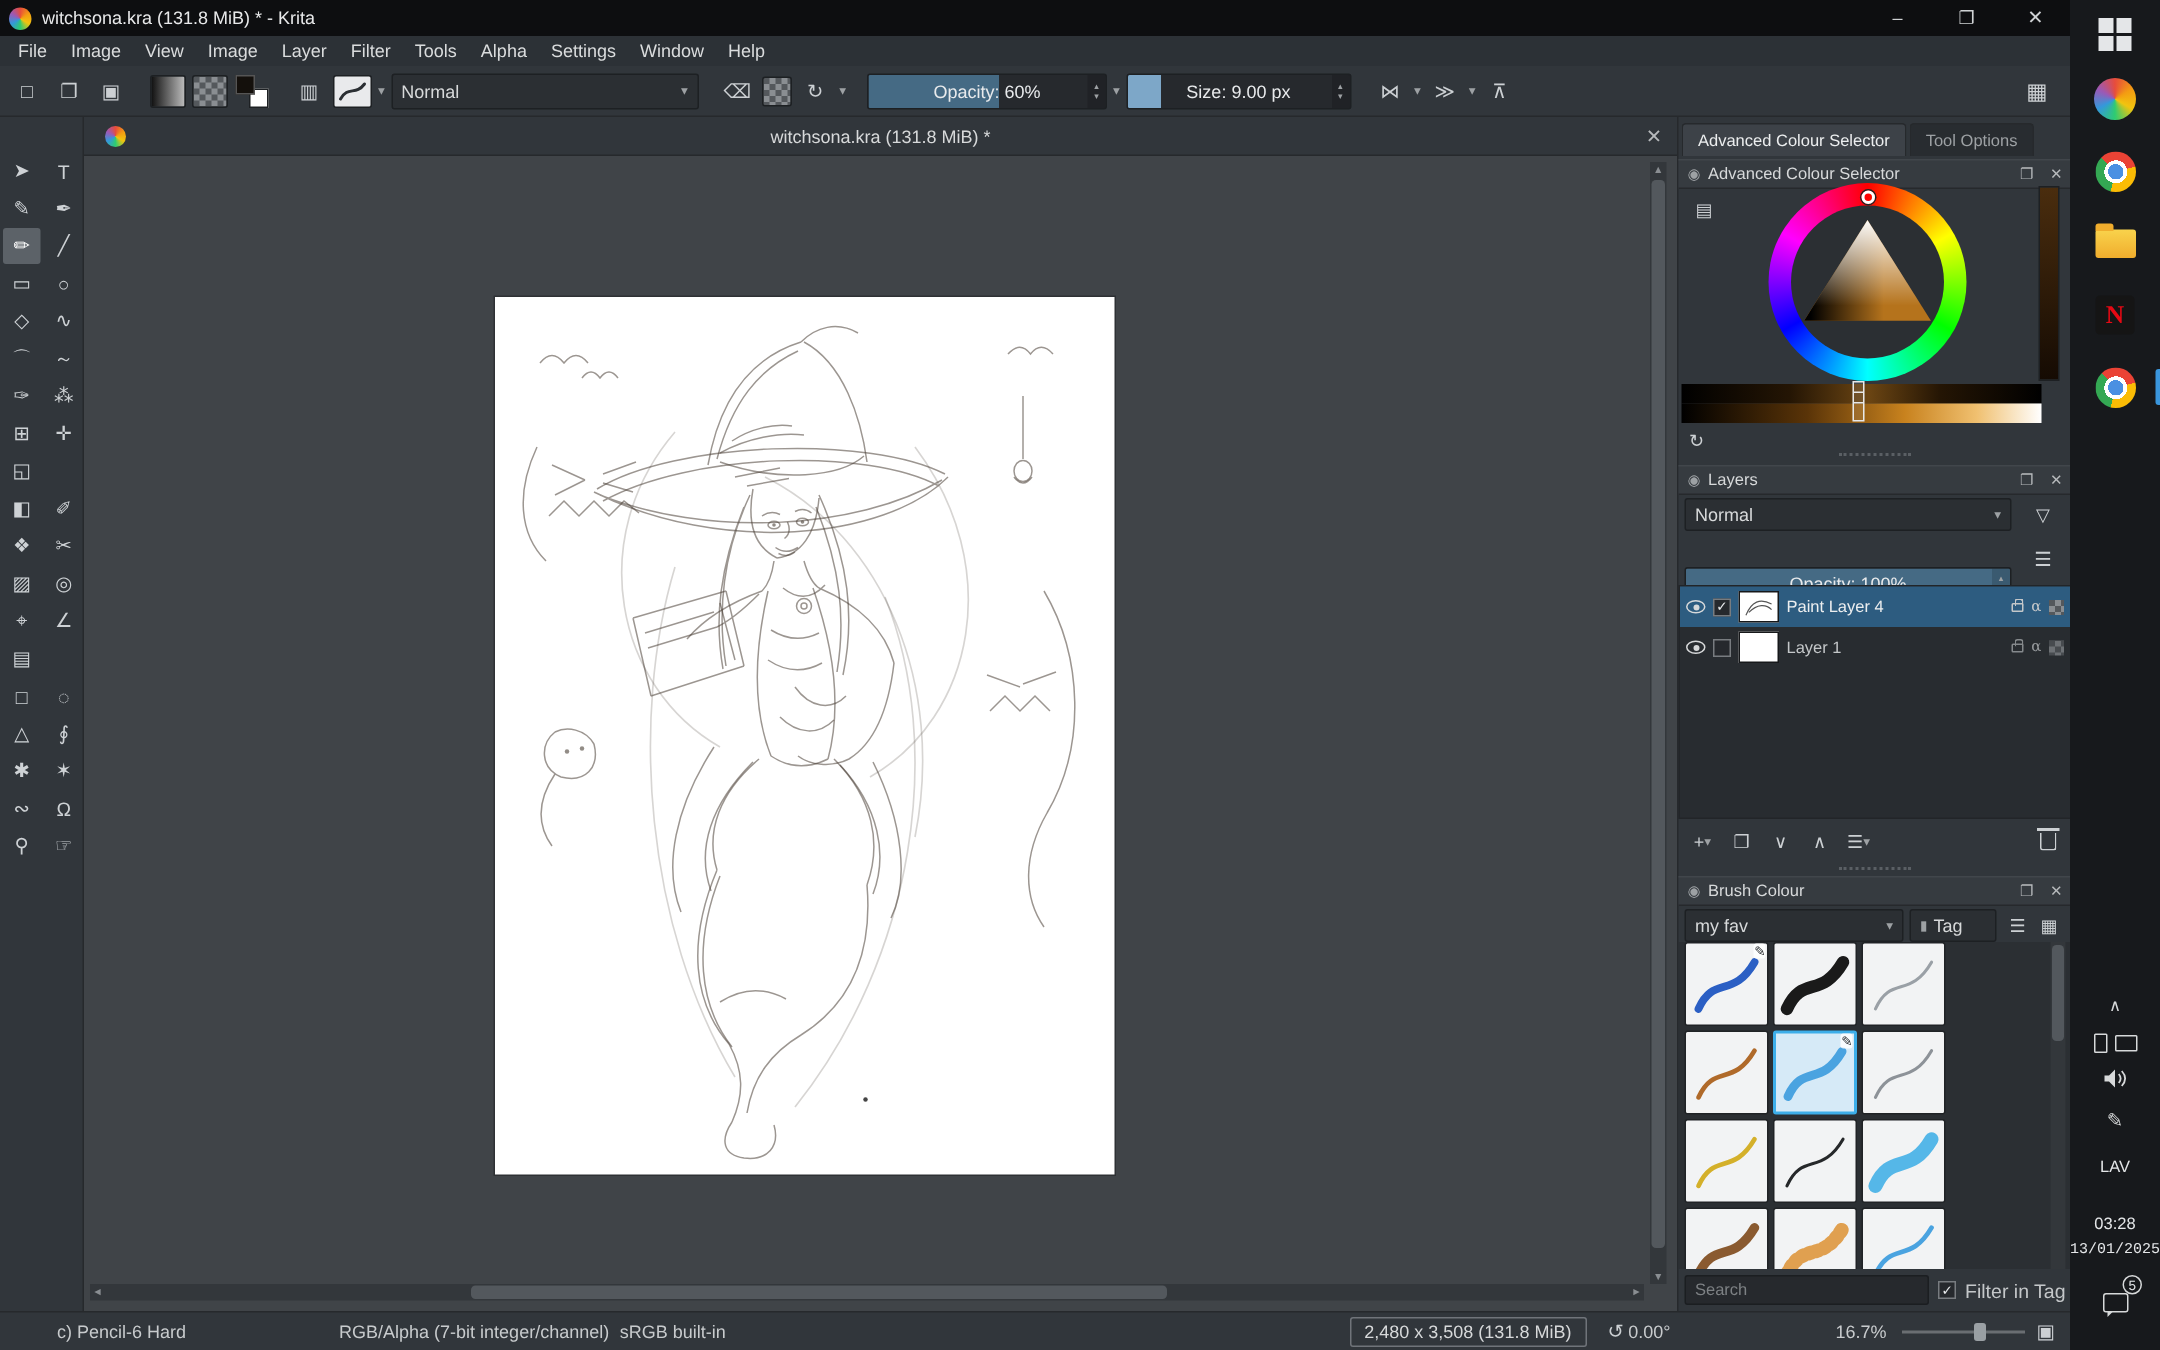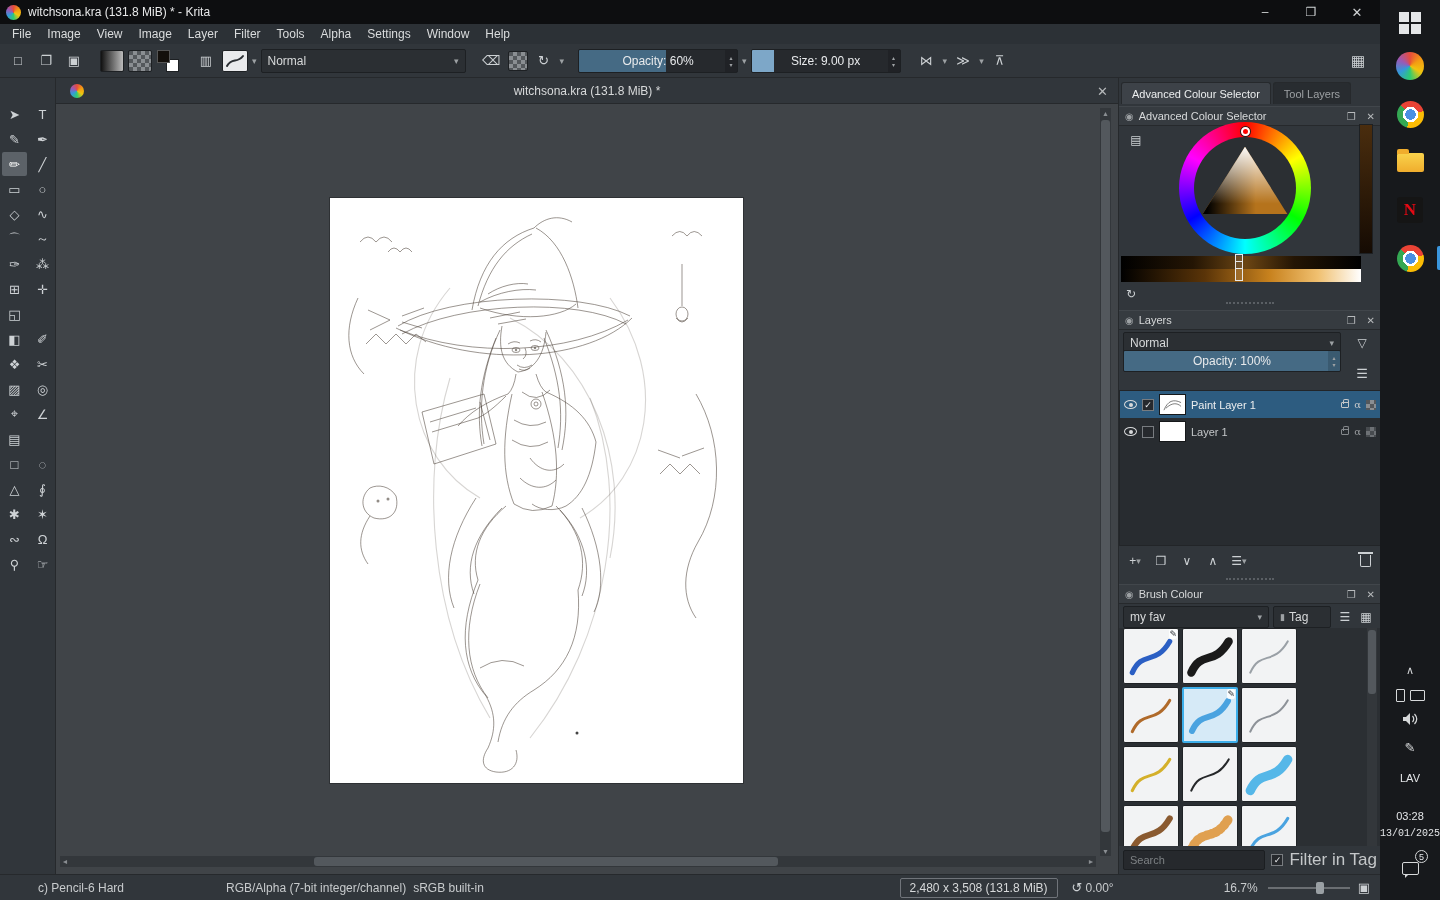--- a/index.html
+++ b/index.html
@@ -387,21 +387,21 @@
     <div class="sarrow" style="position:absolute;left:0;top:0;width:10px;height:100%;">◄</div>
     <div class="sthumb" style="position:absolute;left:254px;top:1px;width:464px;height:9px;"></div>
     <div class="sarrow" style="position:absolute;right:0;top:0;width:10px;height:100%;">►</div>
   </div>
 </div>
 
 <div id="dockers" class="abs">
 
   <div class="abs flex" style="left:2px;top:4px;gap:2px;">
     <div class="dtab active">Advanced Colour Selector</div>
-    <div class="dtab inactive">Tool Layers</div>
+    <div class="dtab inactive">Tool Options</div>
   </div>
 
   <div class="abs dhead" style="left:0;top:28px;width:262px;">
     <span class="hicon">◉</span>
     <span>Advanced Colour Selector</span>
     <span class="spring"></span>
     <span class="hbtn">❐</span>
     <span class="hbtn">✕</span>
   </div>
   <span class="abs ib" style="left:8px;top:54px;width:18px;height:16px;font-size:12px;">▤</span>
@@ -423,40 +423,40 @@
     <span>Layers</span>
     <span class="spring"></span>
     <span class="hbtn">❐</span>
     <span class="hbtn">✕</span>
   </div>
   <div class="abs dd" style="left:4px;top:254px;width:218px;height:22px;">
     <span>Normal</span>
     <span class="caret">▾</span>
   </div>
   <span class="abs ib" style="left:230px;top:254px;width:26px;height:22px;">▽</span>
-  <div class="abs slider" style="left:4px;top:272px;width:218px;height:22px;">
+  <div class="abs slider" style="left:4px;top:300px;width:218px;height:22px;">
     <span class="fill" style="width:100%;"></span>
     <span class="slabel">Opacity:  100%</span>
     <span class="spin">
         <span>▴</span>
         <span>▾</span>
       </span>
   </div>
   <span class="abs ib" style="left:230px;top:284px;width:26px;height:22px;font-size:13px;">☰</span>
 
   <div class="abs layerlist" style="left:0;top:312px;width:262px;height:156px;">
     <div class="lrow sel">
       <span class="eye"></span>
       <span class="cbx">✓</span>
       <span class="lthumb">
         <svg width="25" height="19" viewBox="0 0 26 20">
             <path d="M4,16 C8,6 14,4 22,8 M6,14 C12,8 18,8 22,12" stroke="#555" stroke-width="0.8" fill="none"></path>
           </svg>
       </span>
-      <span class="lname">Paint Layer 1</span>
+      <span class="lname">Paint Layer 4</span>
       <span class="lock"></span>
       <span class="alpha">α</span>
       <span class="checker minichk"></span>
     </div>
     <div class="lrow">
       <span class="eye"></span>
       <span class="cbx"></span>
       <span class="lthumb"></span>
       <span class="lname" style="color:#c4c7c9;">Layer 1</span>
       <span class="lock" style="opacity:.6;"></span>
@@ -566,21 +566,21 @@
         </svg>
     </div>
     <div class="sbar" style="position:absolute;right:4px;top:0;width:10px;height:218px;">
       <div class="sthumb" style="position:absolute;left:1px;top:2px;width:8px;height:64px;"></div>
     </div>
   </div>
 
   <div class="abs flex" style="left:4px;top:772px;width:254px;gap:6px;">
     <span style="width:168px;"><input class="bp-input" placeholder="Search" style=""></span>
     <span class="cbx">✓</span>
-    <span style="font-size:17px;color:#c4c7c9;white-space:nowrap;">Filter in Tag</span>
+    <span style="font-size:13px;color:#c4c7c9;white-space:nowrap;">Filter in Tag</span>
   </div>
 </div>
 
 <div id="statusbar" class="abs">
   <span style="margin-left:38px;">c) Pencil-6 Hard</span>
   <span style="margin-left:102px;">RGB/Alpha (7-bit integer/channel)</span>
   <span style="margin-left:7px;">sRGB built-in</span>
   <span style="flex:1;"></span>
   <span class="dimsbox">2,480 x 3,508 (131.8 MiB)</span>
   <span class="ib" style="margin-left:14px;font-size:13px;">↺</span>

